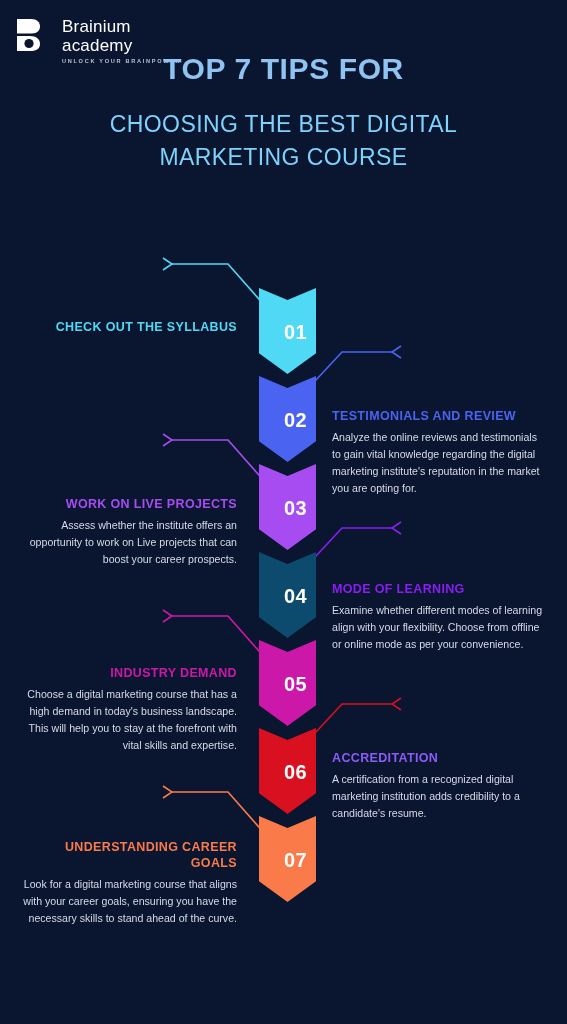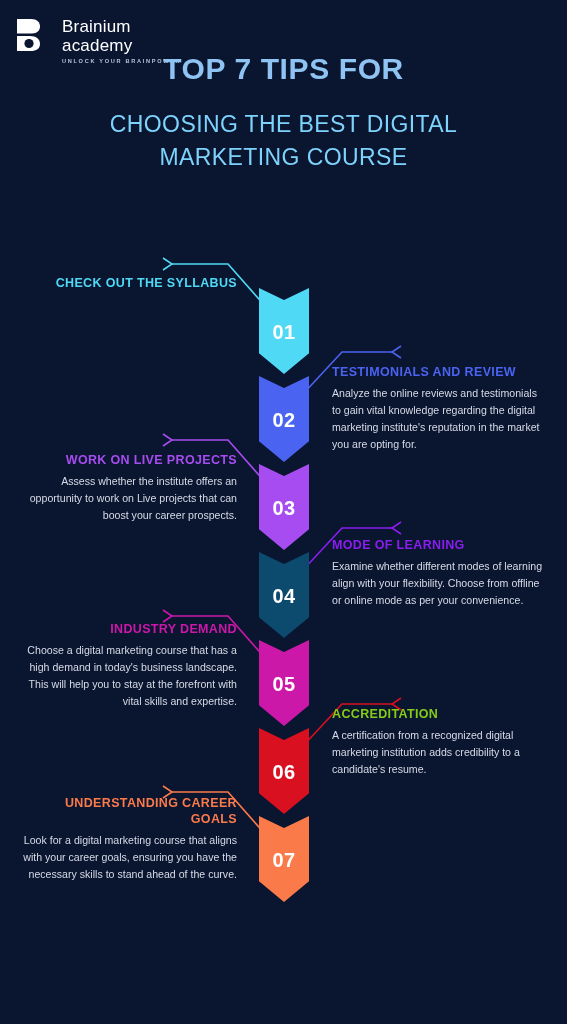--- a/index.html
+++ b/index.html
@@ -81,27 +81,28 @@
 
   
   .chev-col {
     position: absolute;
     left: 259px;
     top: 288px;
     width: 50px;
   }
   .chev {
     position: relative;
-    width: 50px;
+    width: 41px;
     height: 86px;
     margin-bottom: 2px;
     clip-path: polygon(0% 0%, 50% 14%, 100% 0%, 100% 76%, 50% 100%, 0% 76%);
     display: flex;
     align-items: center;
     justify-content: center;
+    padding-left: 16px;
   }
   .chev-num {
     color: #ffffff;
     font-size: 20px;
     font-weight: bold;
     letter-spacing: .5px;
     margin-top: 2px;
   }
 
   
@@ -111,20 +112,21 @@
     top: 0;
     width: 567px;
     height: 1024px;
     pointer-events: none;
   }
 
   
   .tip {
     position: absolute;
     width: 215px;
+    margin-top: 44px;
   }
   .tip.left  { left: 22px;  text-align: right; }
   .tip.right { left: 332px; text-align: left;  }
 
   .tip-title {
     font-size: 12.5px;
     font-weight: bold;
     letter-spacing: .35px;
     line-height: 1.28;
     margin: 0 0 5px 0;
@@ -226,20 +228,20 @@
     </div>
     <div class="tip right" style="top: 537px;">
       <p class="tip-title" style="color: rgb(138, 30, 240);">MODE OF LEARNING</p>
       <p class="tip-body">Examine whether different modes of learning align with your flexibility. Choose from offline or online mode as per your convenience.</p>
     </div>
     <div class="tip left" style="top: 621px;">
       <p class="tip-title" style="color: rgb(204, 24, 168);">INDUSTRY DEMAND</p>
       <p class="tip-body">Choose a digital marketing course that has a high demand in today's business landscape. This will help you to stay at the forefront with vital skills and expertise.</p>
     </div>
     <div class="tip right" style="top: 706px;">
-      <p class="tip-title" style="color: #84cc16;">ACCREDITATION</p>
+      <p class="tip-title" style="color: #8b5cf6;">ACCREDITATION</p>
       <p class="tip-body">A certification from a recognized digital marketing institution adds credibility to a candidate's resume.</p>
     </div>
     <div class="tip left" style="top: 795px;">
       <p class="tip-title" style="color: rgb(250, 122, 74);">UNDERSTANDING CAREER GOALS</p>
       <p class="tip-body">Look for a digital marketing course that aligns with your career goals, ensuring you have the necessary skills to stand ahead of the curve.</p>
     </div>
   </div>
 
 </body></html>

